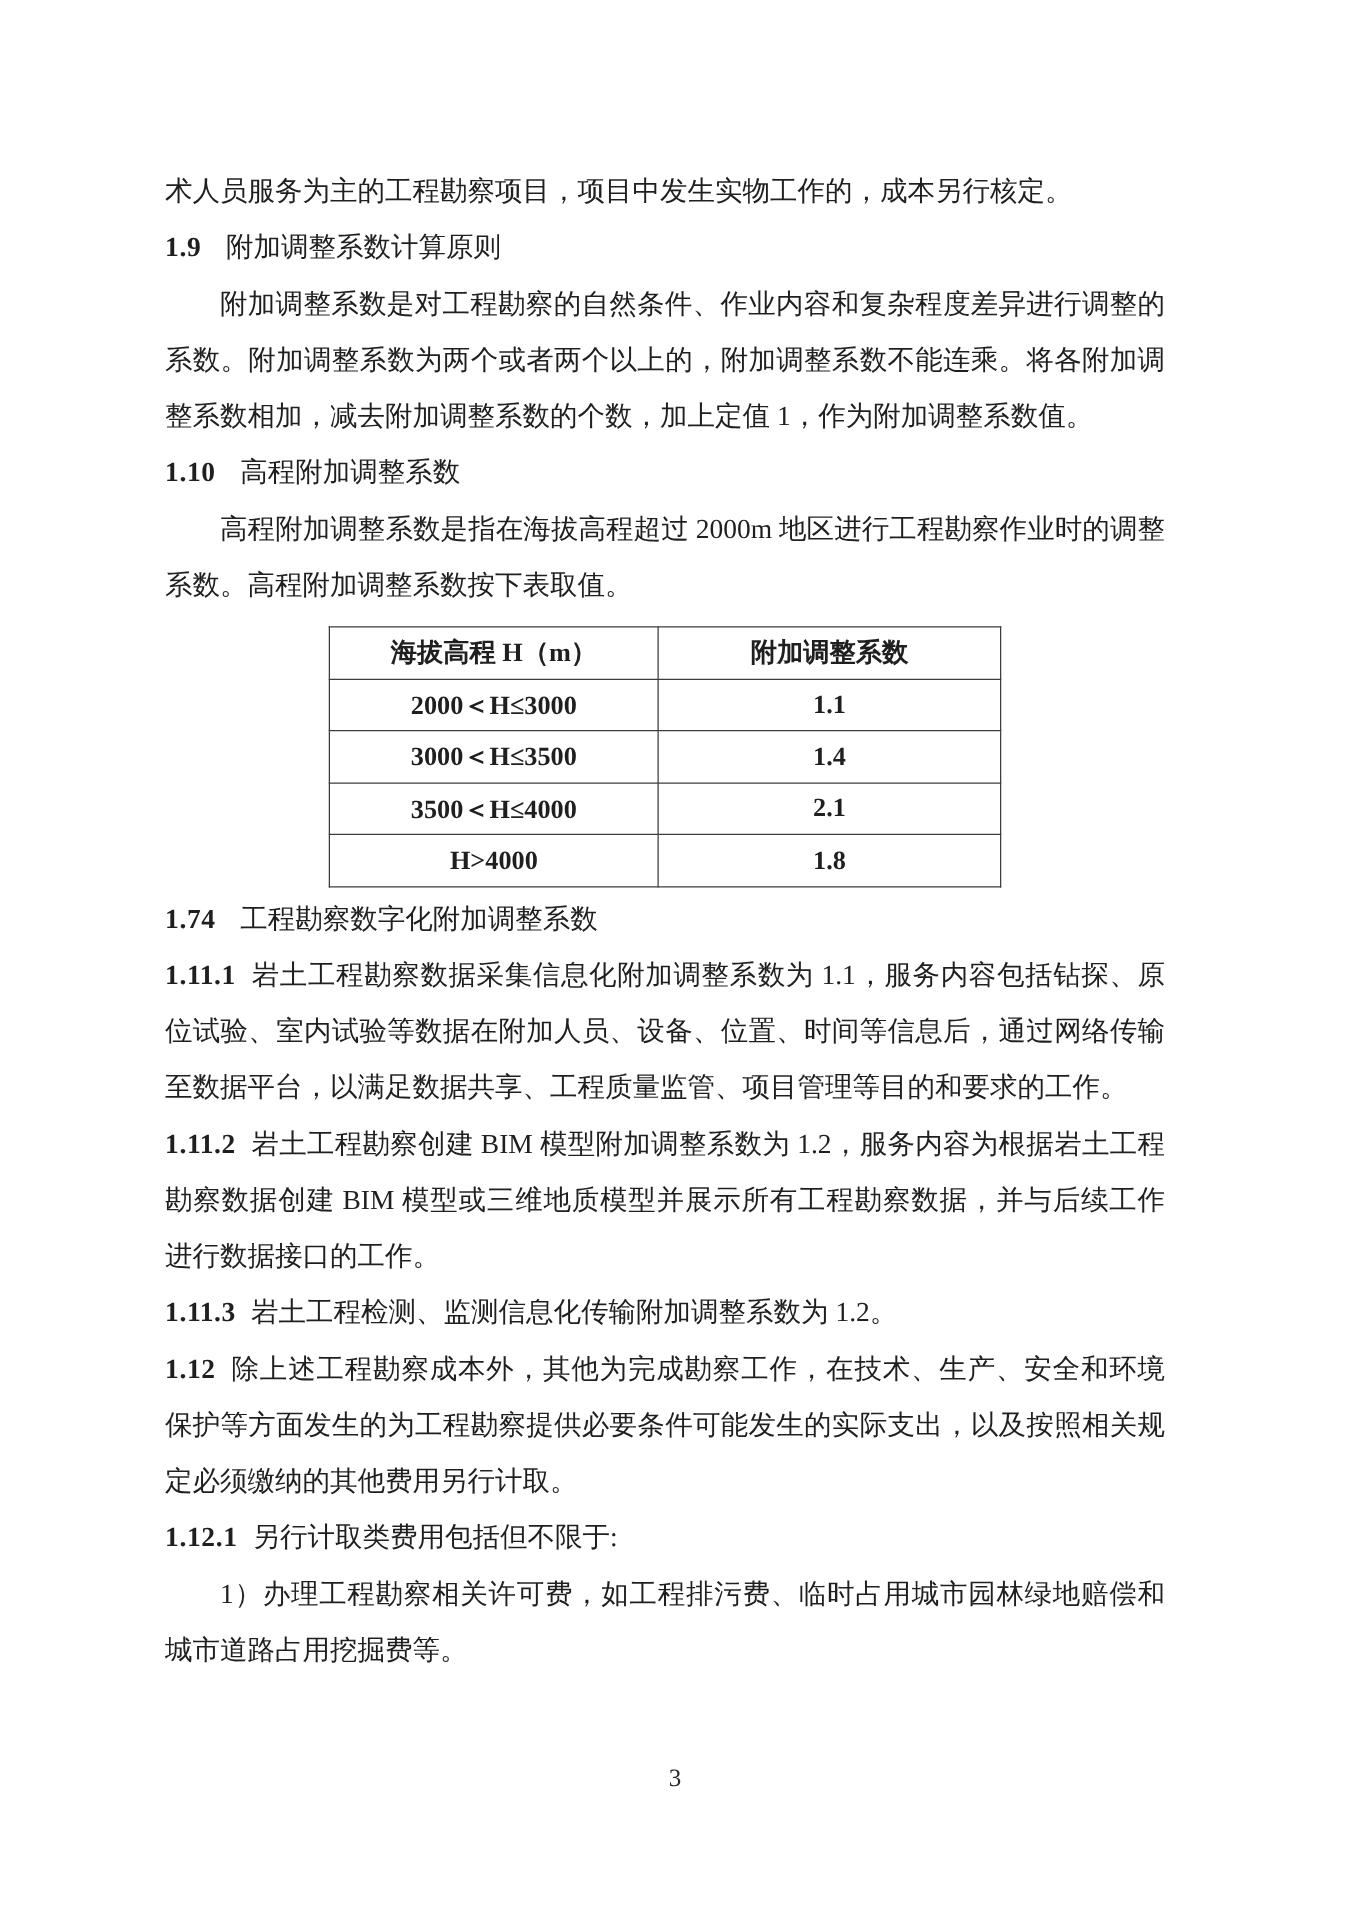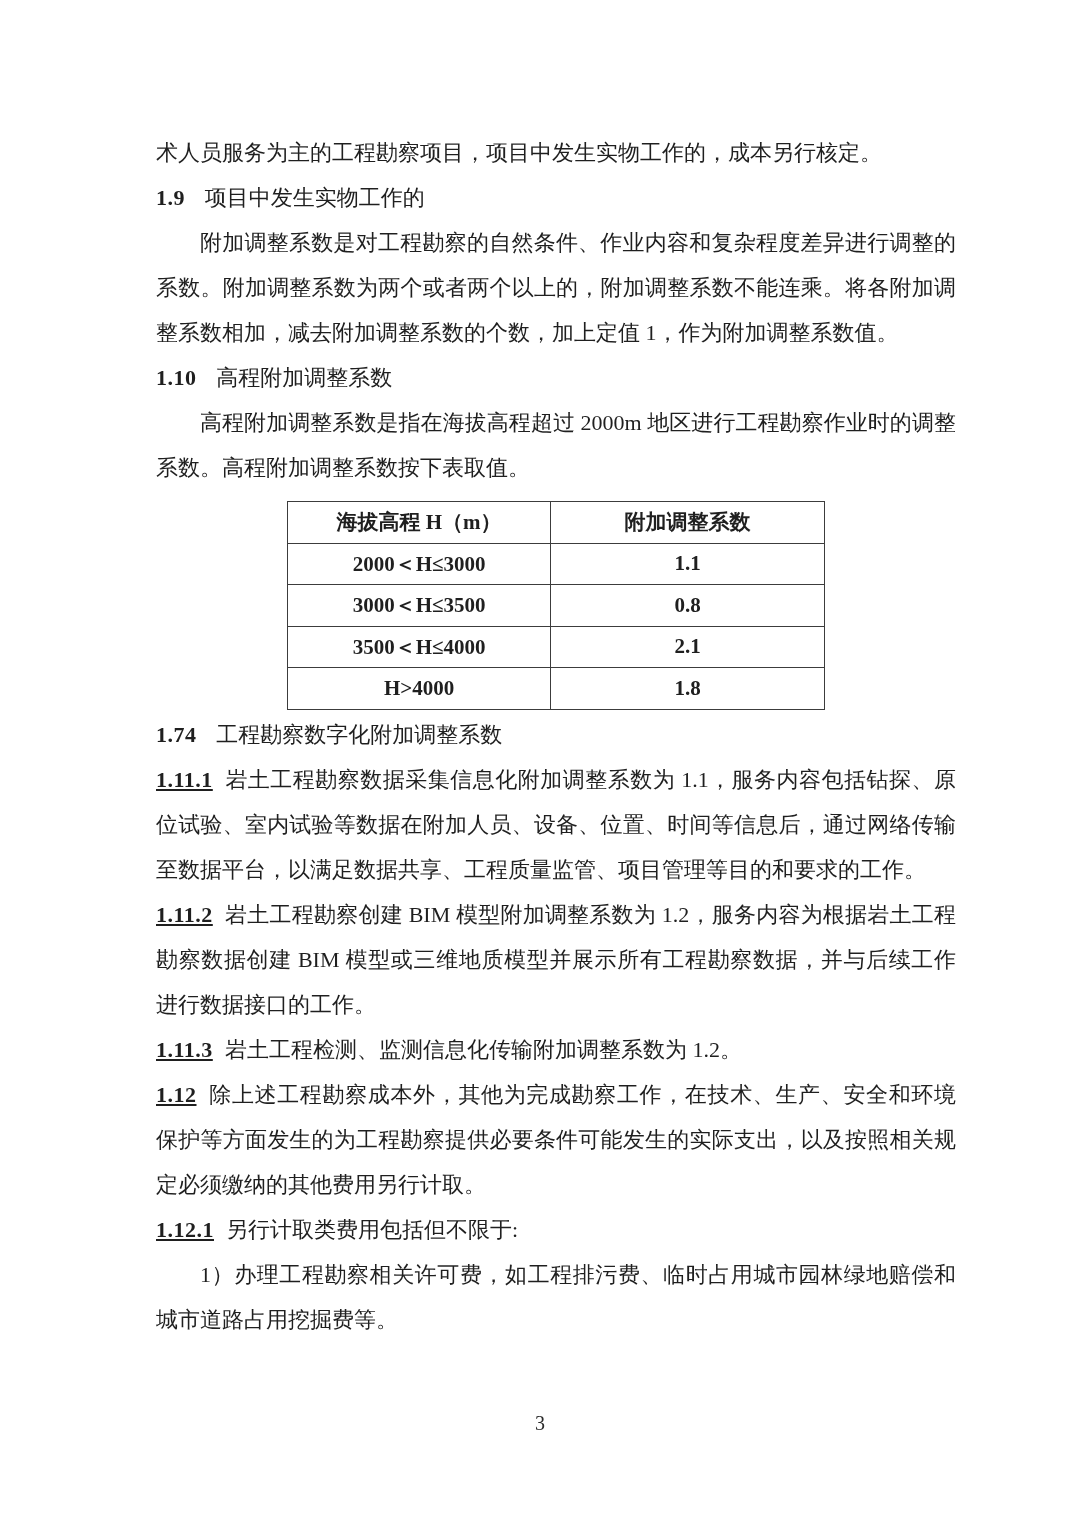--- a/index.html
+++ b/index.html
@@ -14,40 +14,40 @@
     position: relative;
     width: 1080px;
     height: 1527px;
     background: #ffffff;
     font-family: "Liberation Serif", "DejaVu Serif", serif;
     color: #1f1f1f;
   }
   .doc-body {
     position: absolute;
     top: 0;
-    left: 156px;
+    left: 132px;
     width: 800px;
     padding-top: 130px;
     font-size: 22px;
     line-height: 45px;
     text-align: justify;
   }
   p.para, p.heading {
     margin: 0;
     padding: 0;
   }
   .indent {
     text-indent: 2em;
   }
   .num {
     font-weight: bold;
     letter-spacing: 0.5px;
   }
   .heading .num { margin-right: 0.9em; }
-  .inline-num { margin-right: 0.55em; text-decoration: underline; }
+  .inline-num { margin-right: 0.55em; }
   table.fee-table {
     border-collapse: collapse;
     width: 538px;
     margin: 11px auto 2px auto;
     table-layout: fixed;
     text-align: center;
     line-height: normal;
   }
   table.fee-table th,
   table.fee-table td {
@@ -73,21 +73,21 @@
   }
 </style>
 </head>
 <body>
 
 <div class="doc-page">
   <div class="doc-body">
 
     <p class="para">术人员服务为主的工程勘察项目，项目中发生实物工作的，成本另行核定。</p>
 
-    <p class="heading"><span class="num">1.9</span><span>项目中发生实物工作的</span></p>
+    <p class="heading"><span class="num">1.9</span><span>附加调整系数计算原则</span></p>
 
     <p class="para indent">附加调整系数是对工程勘察的自然条件、作业内容和复杂程度差异进行调整的系数。附加调整系数为两个或者两个以上的，附加调整系数不能连乘。将各附加调整系数相加，减去附加调整系数的个数，加上定值 1，作为附加调整系数值。</p>
 
     <p class="heading"><span class="num">1.10</span><span>高程附加调整系数</span></p>
 
     <p class="para indent">高程附加调整系数是指在海拔高程超过 2000m 地区进行工程勘察作业时的调整系数。高程附加调整系数按下表取值。</p>
 
     <table class="fee-table">
       <colgroup>
           <col class="c1">
@@ -99,21 +99,21 @@
           <th>附加调整系数</th>
         </tr>
       </thead>
       <tbody>
         <tr>
           <td>2000＜H≤3000</td>
           <td>1.1</td>
         </tr>
         <tr>
           <td>3000＜H≤3500</td>
-          <td>0.8</td>
+          <td>1.4</td>
         </tr>
         <tr>
           <td>3500＜H≤4000</td>
           <td>2.1</td>
         </tr>
         <tr>
           <td>H&gt;4000</td>
           <td>1.8</td>
         </tr>
       </tbody>

